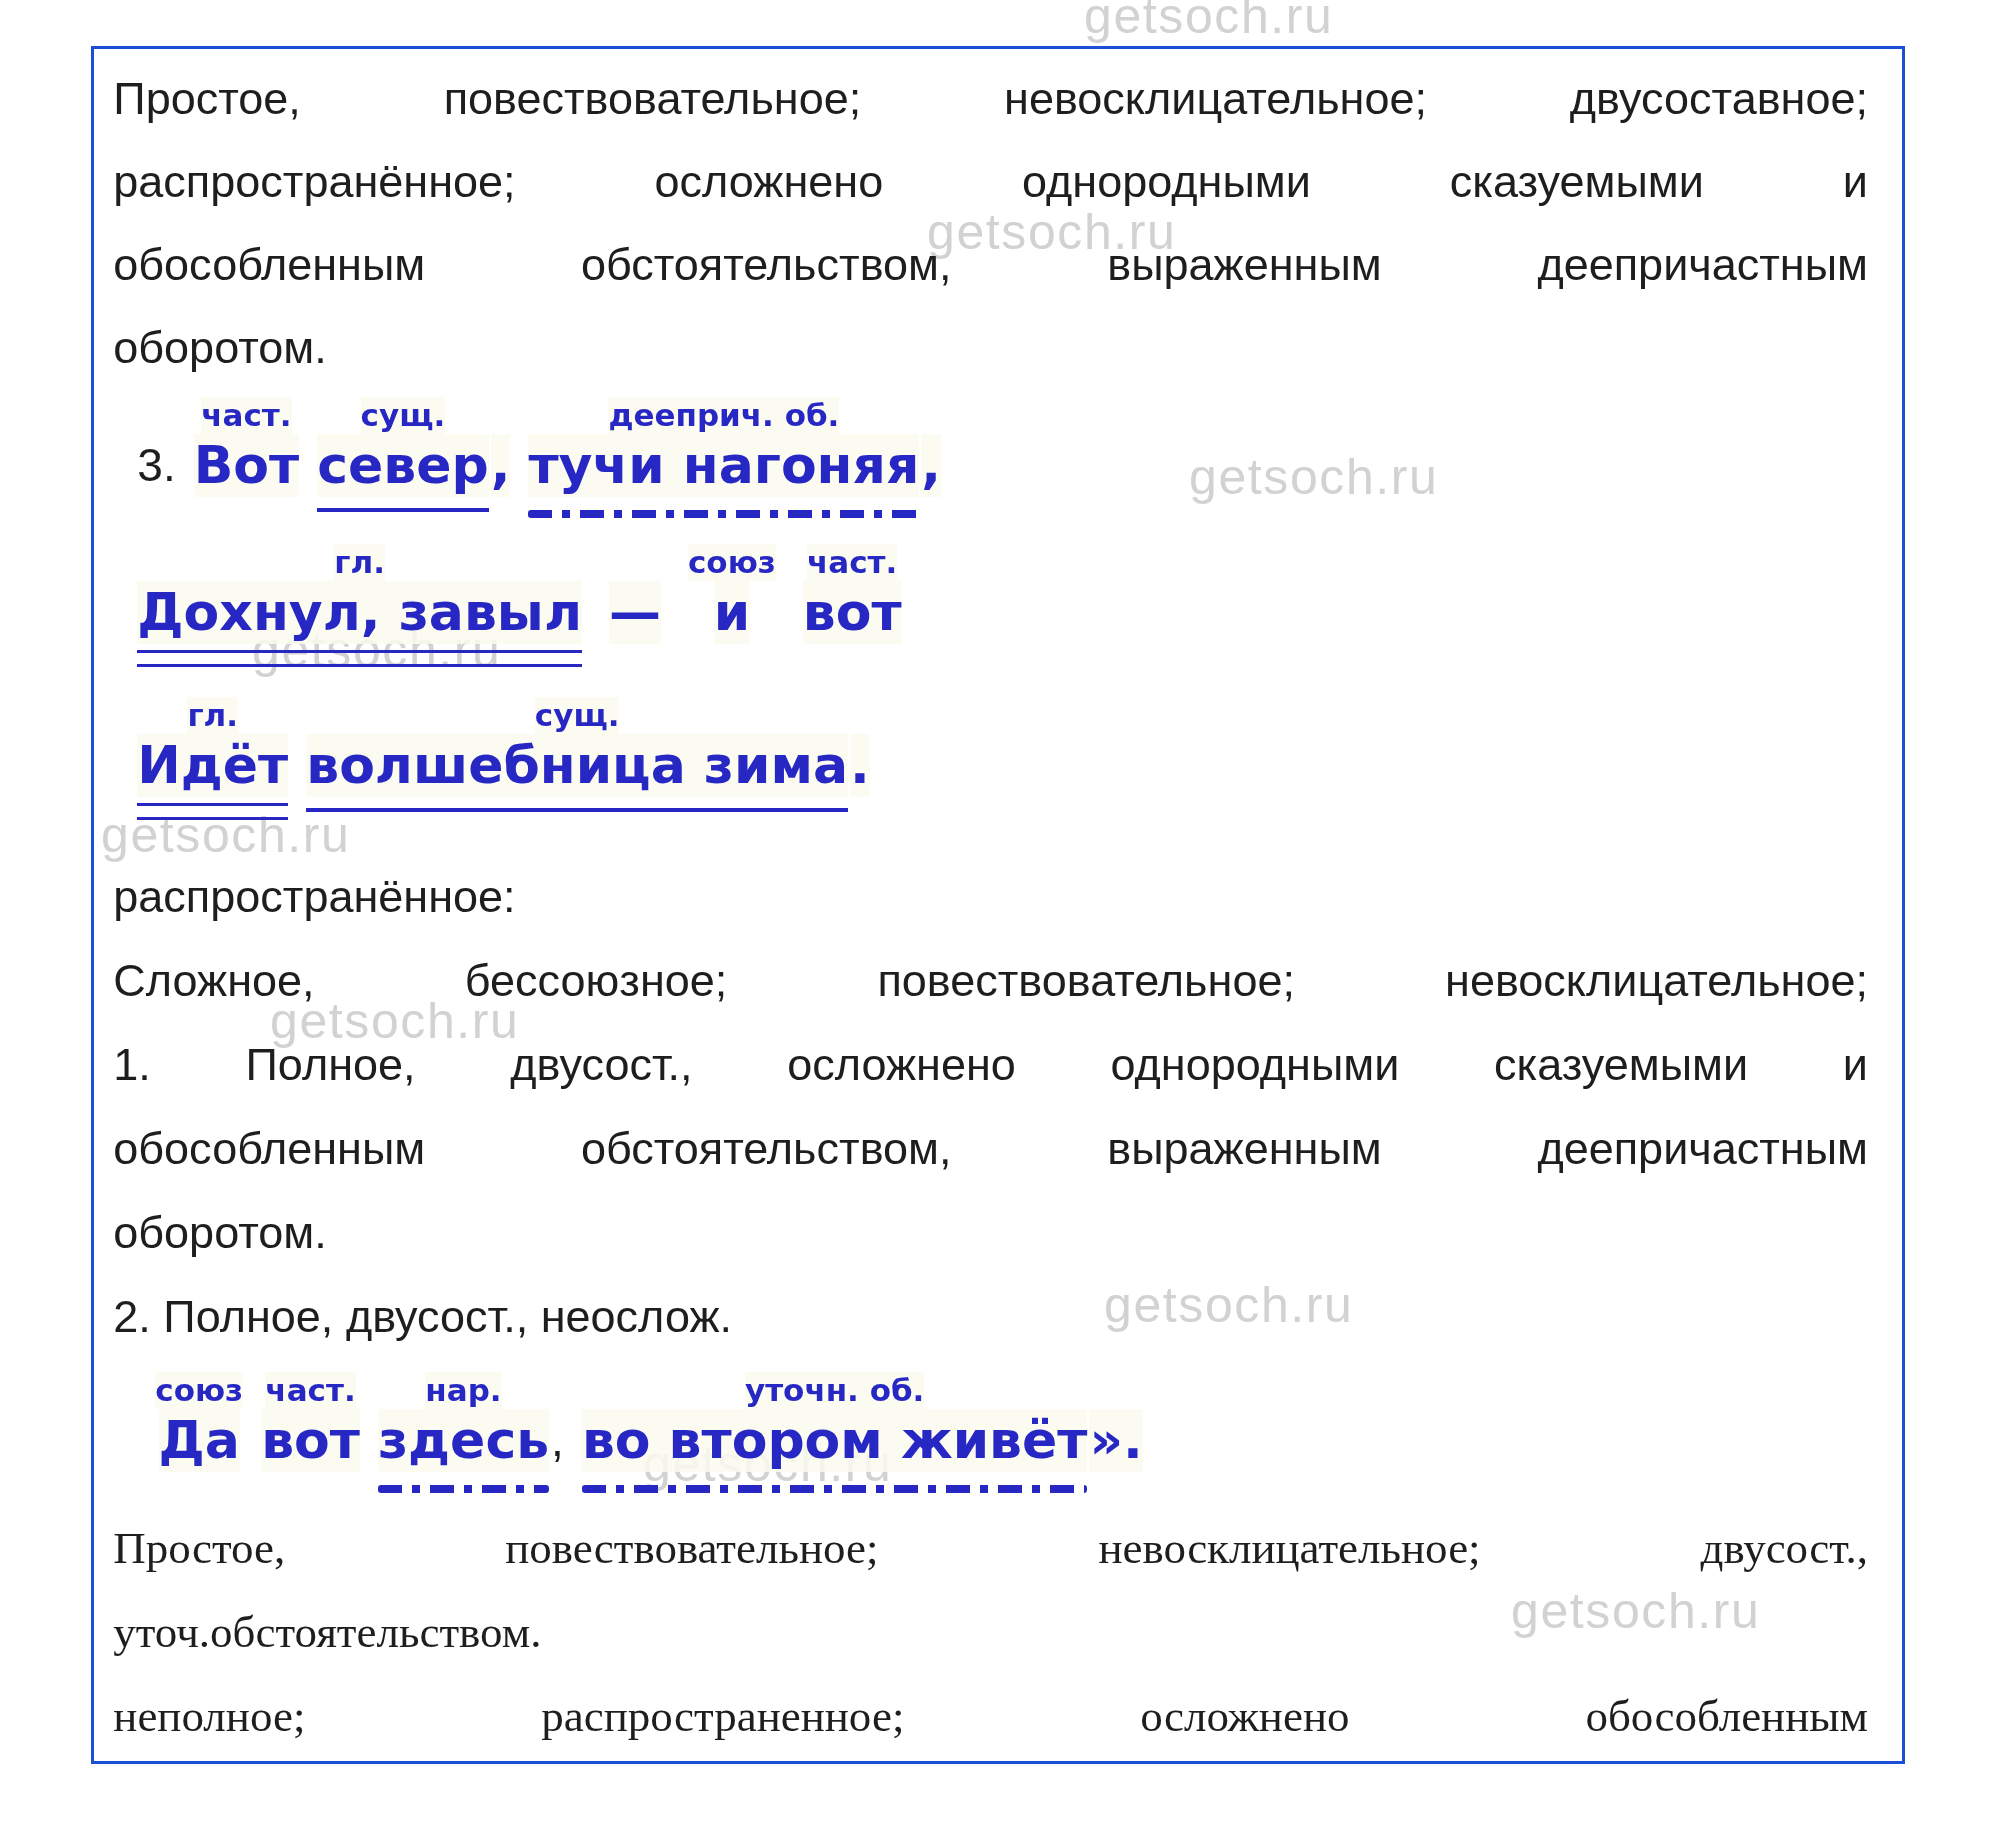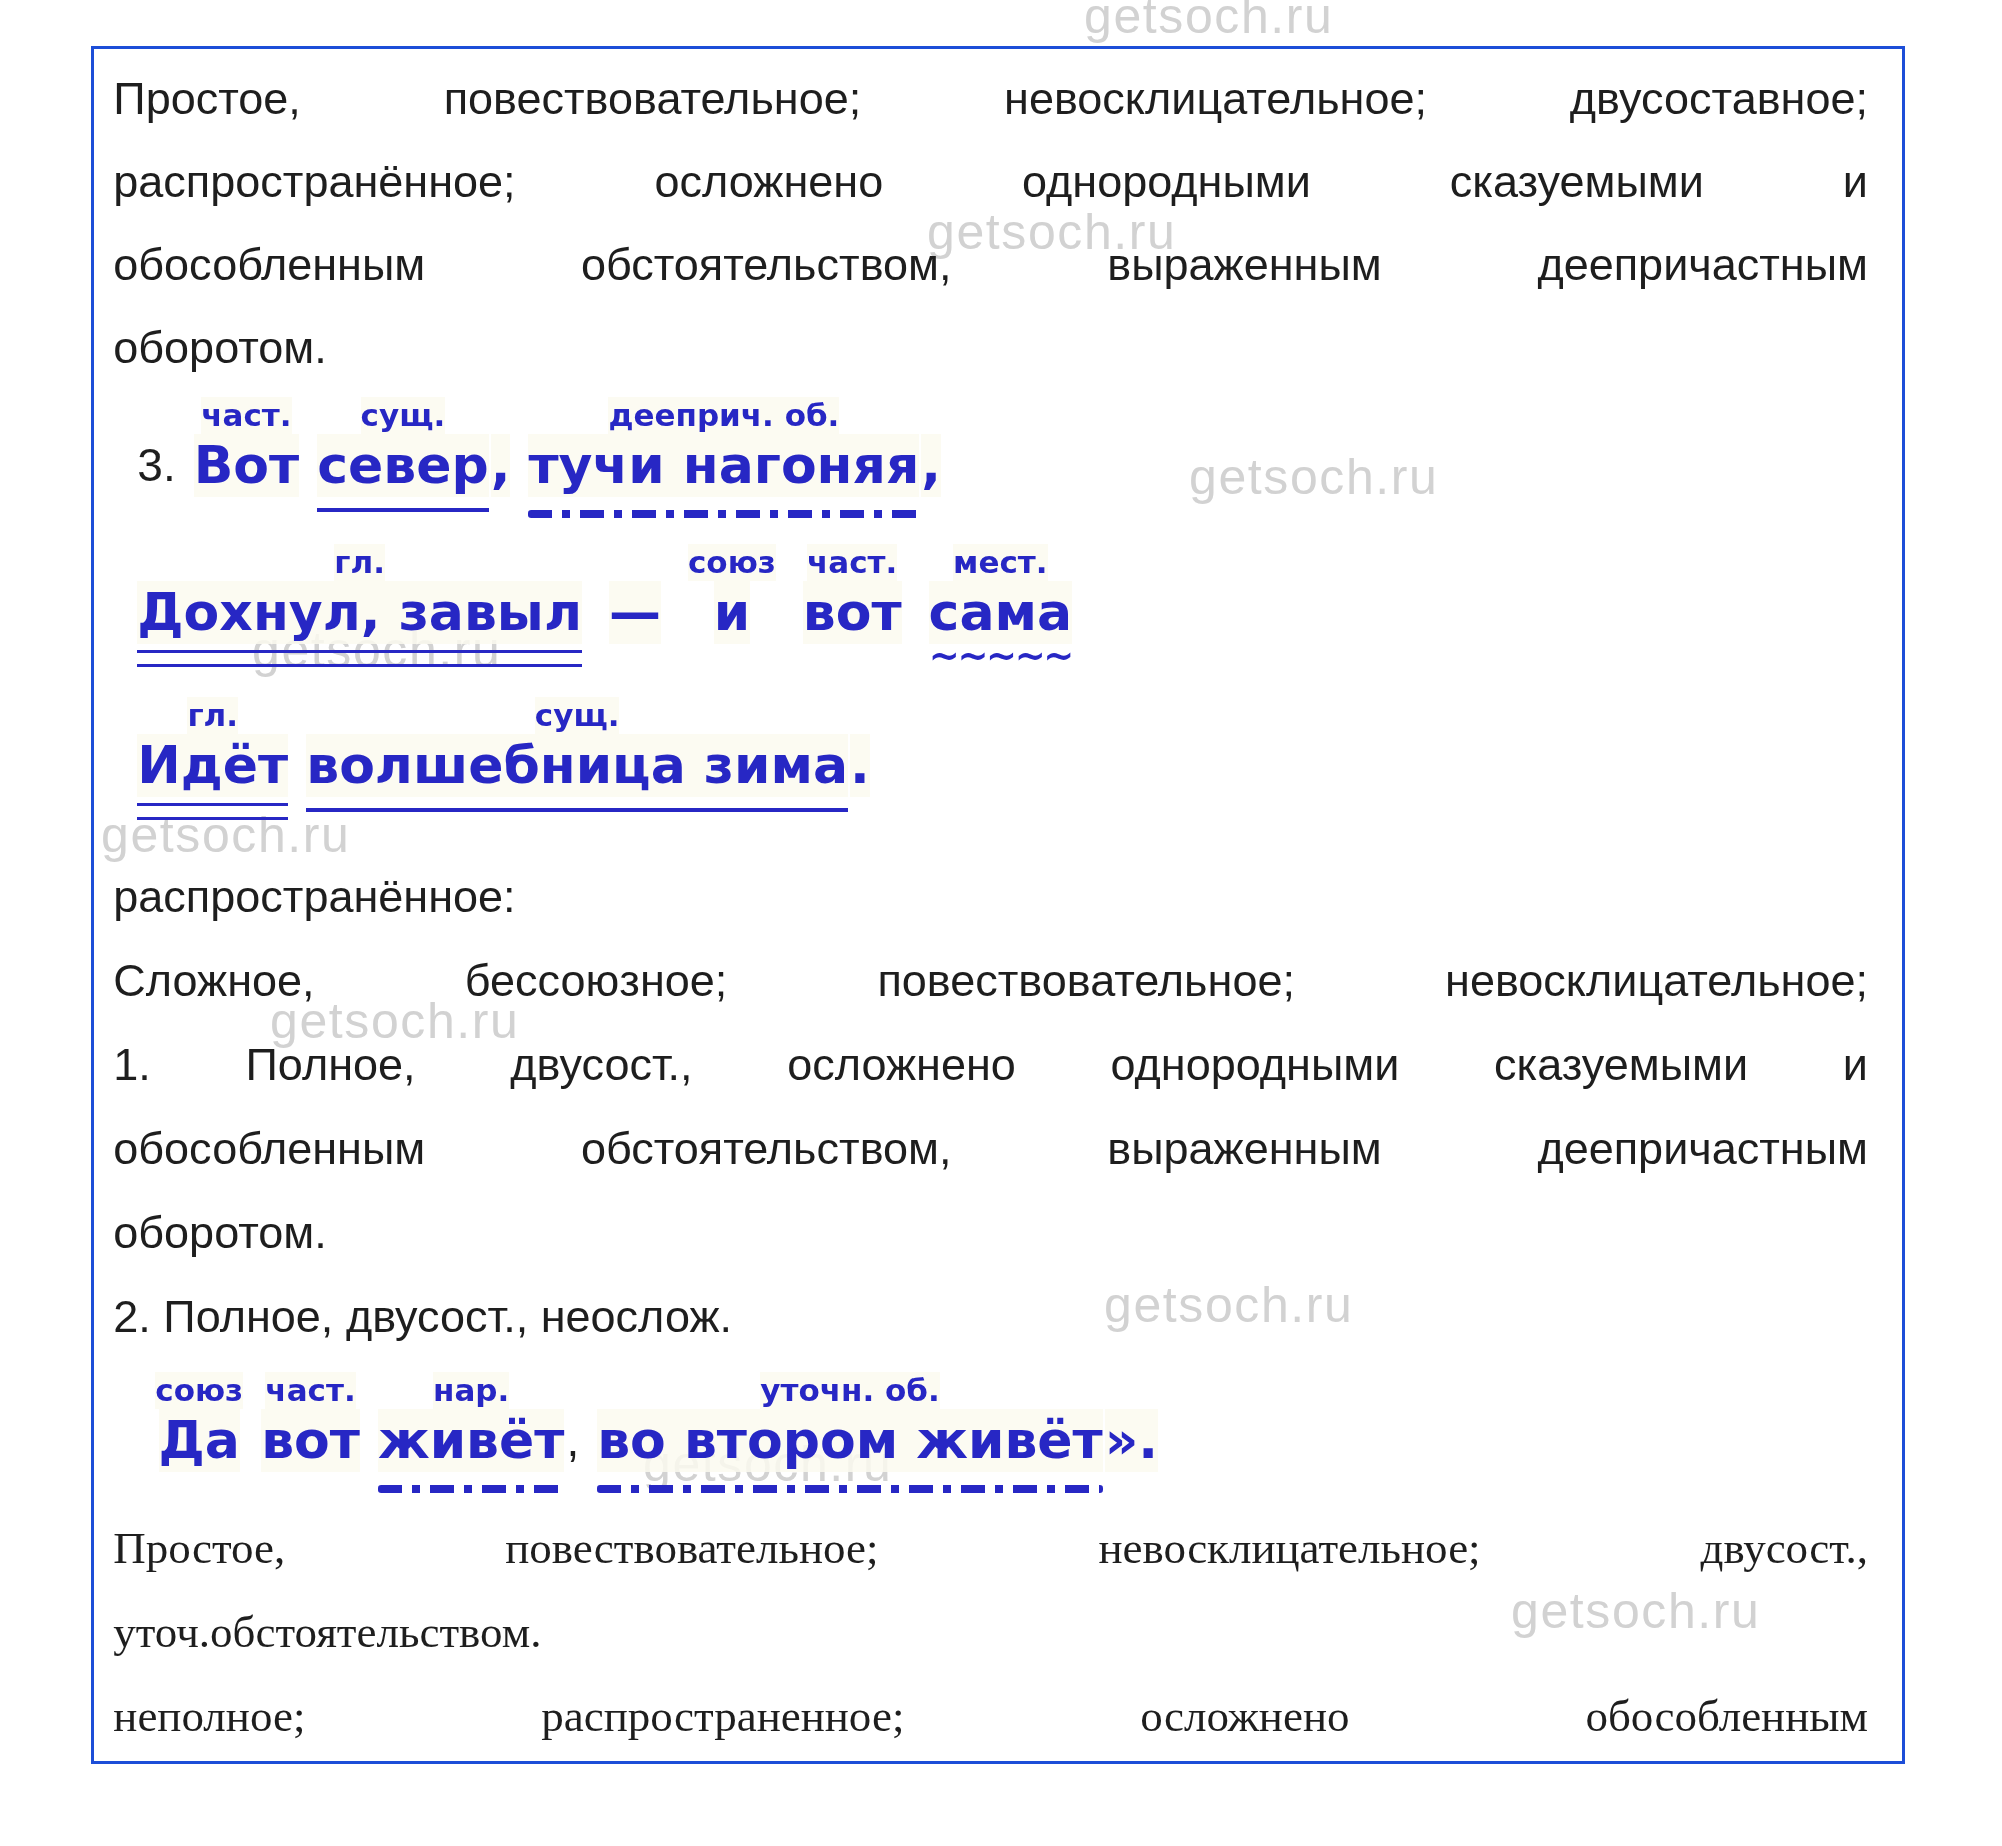--- a/index.html
+++ b/index.html
@@ -149,27 +149,20 @@
     <div class="unit">
       <span class="lbl">союз</span>
       <span class="word">и</span>
       <span class="uslot"></span>
     </div>
     <div class="unit">
       <span class="lbl">част.</span>
       <span class="word">вот</span>
       <span class="uslot"></span>
     </div>
-    <div class="unit">
-      <span class="lbl">мест.</span>
-      <span class="word">сама</span>
-      <span class="uslot">
-          <span class="u-wavy"></span>
-        </span>
-    </div>
   </div>
 
   <div class="arow mt30">
     <div class="unit">
       <span class="lbl">гл.</span>
       <span class="word">Идёт</span>
       <span class="uslot">
           <span class="u-double"></span>
         </span>
     </div>
@@ -206,21 +199,21 @@
       <span class="word">Да</span>
       <span class="uslot"></span>
     </div>
     <div class="unit">
       <span class="lbl">част.</span>
       <span class="word">вот</span>
       <span class="uslot"></span>
     </div>
     <div class="unit">
       <span class="lbl">нар.</span>
-      <span class="word">живёт</span>
+      <span class="word">здесь</span>
       <span class="uslot">
           <span class="u-dashdot"></span>
         </span>
     </div>
     <div class="unit punct black">
       <span class="lbl"></span>
       <span class="word">,</span>
       <span class="uslot"></span>
     </div>
     <div class="unit">

